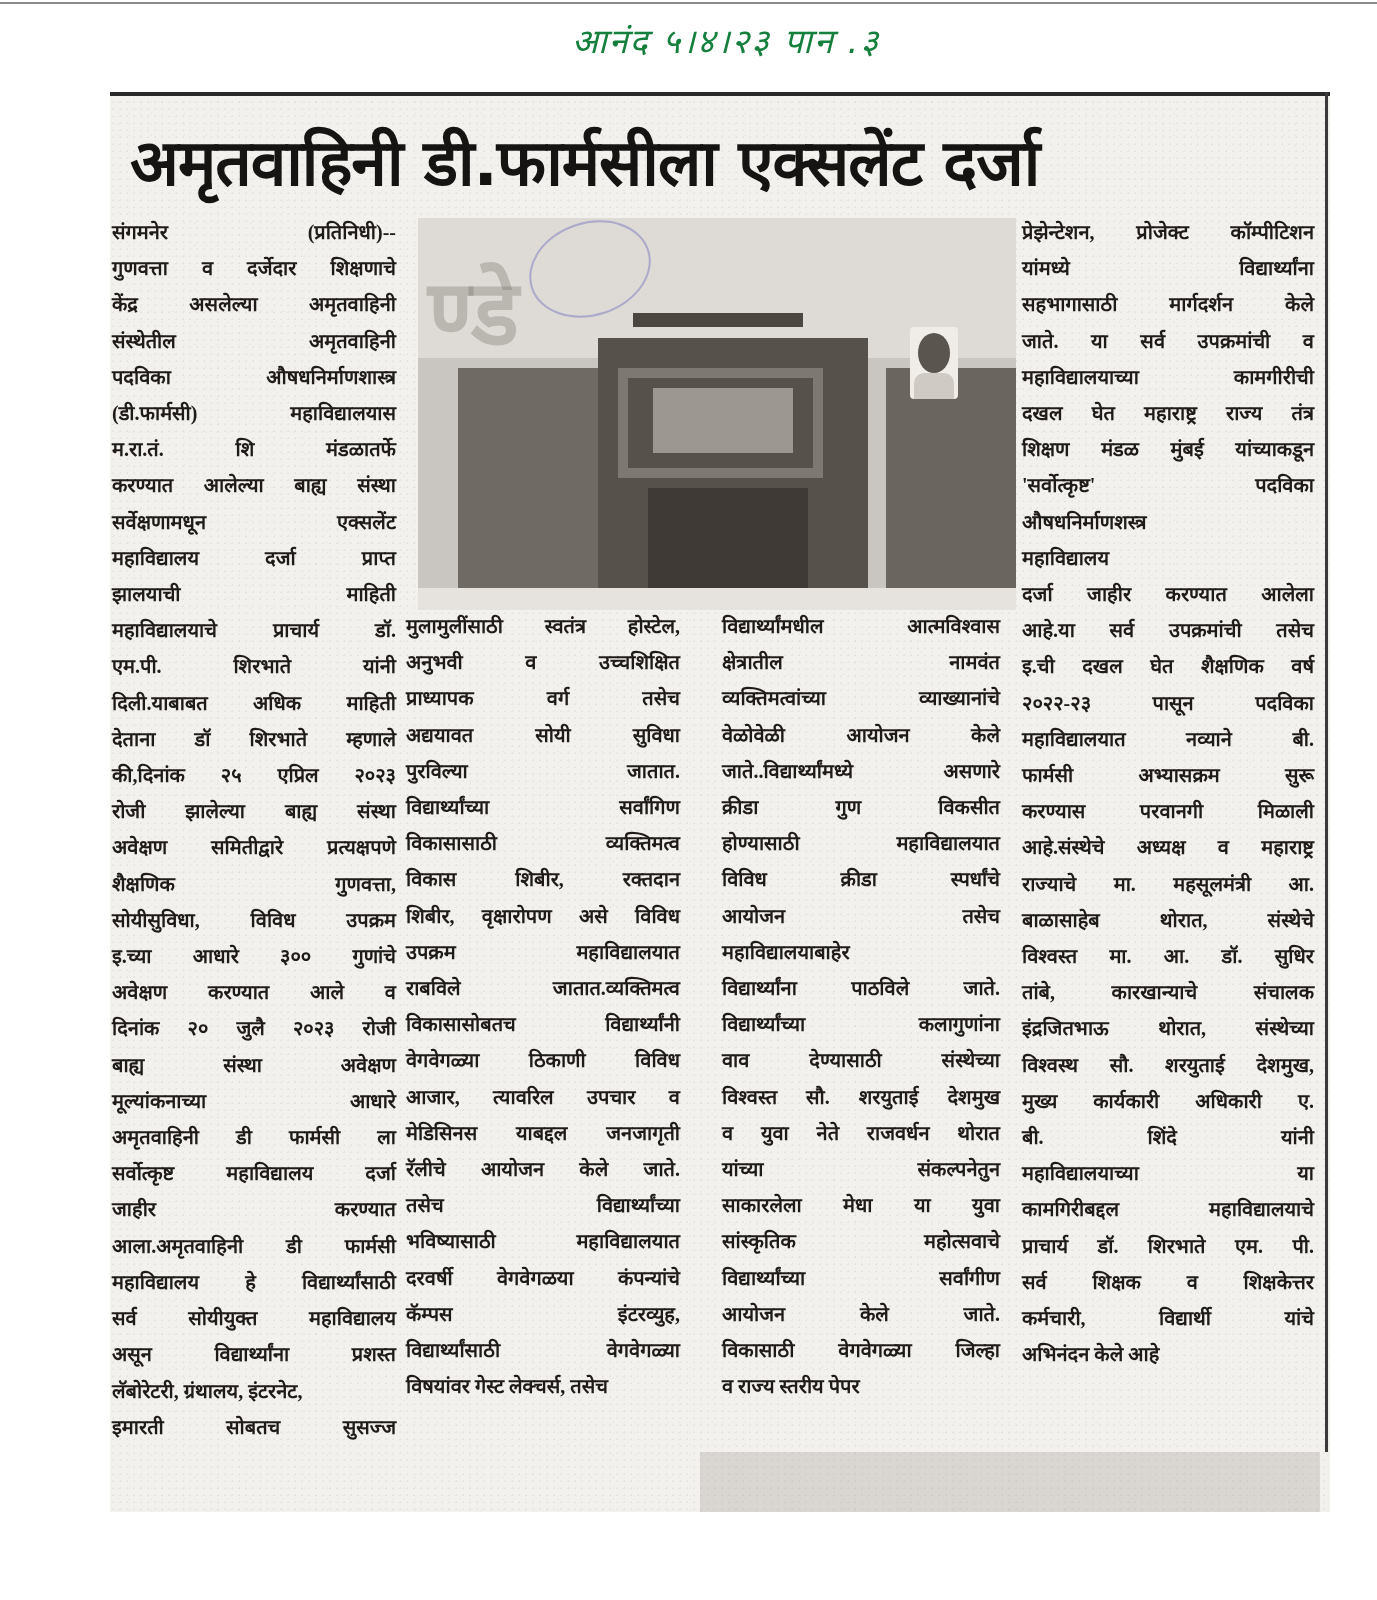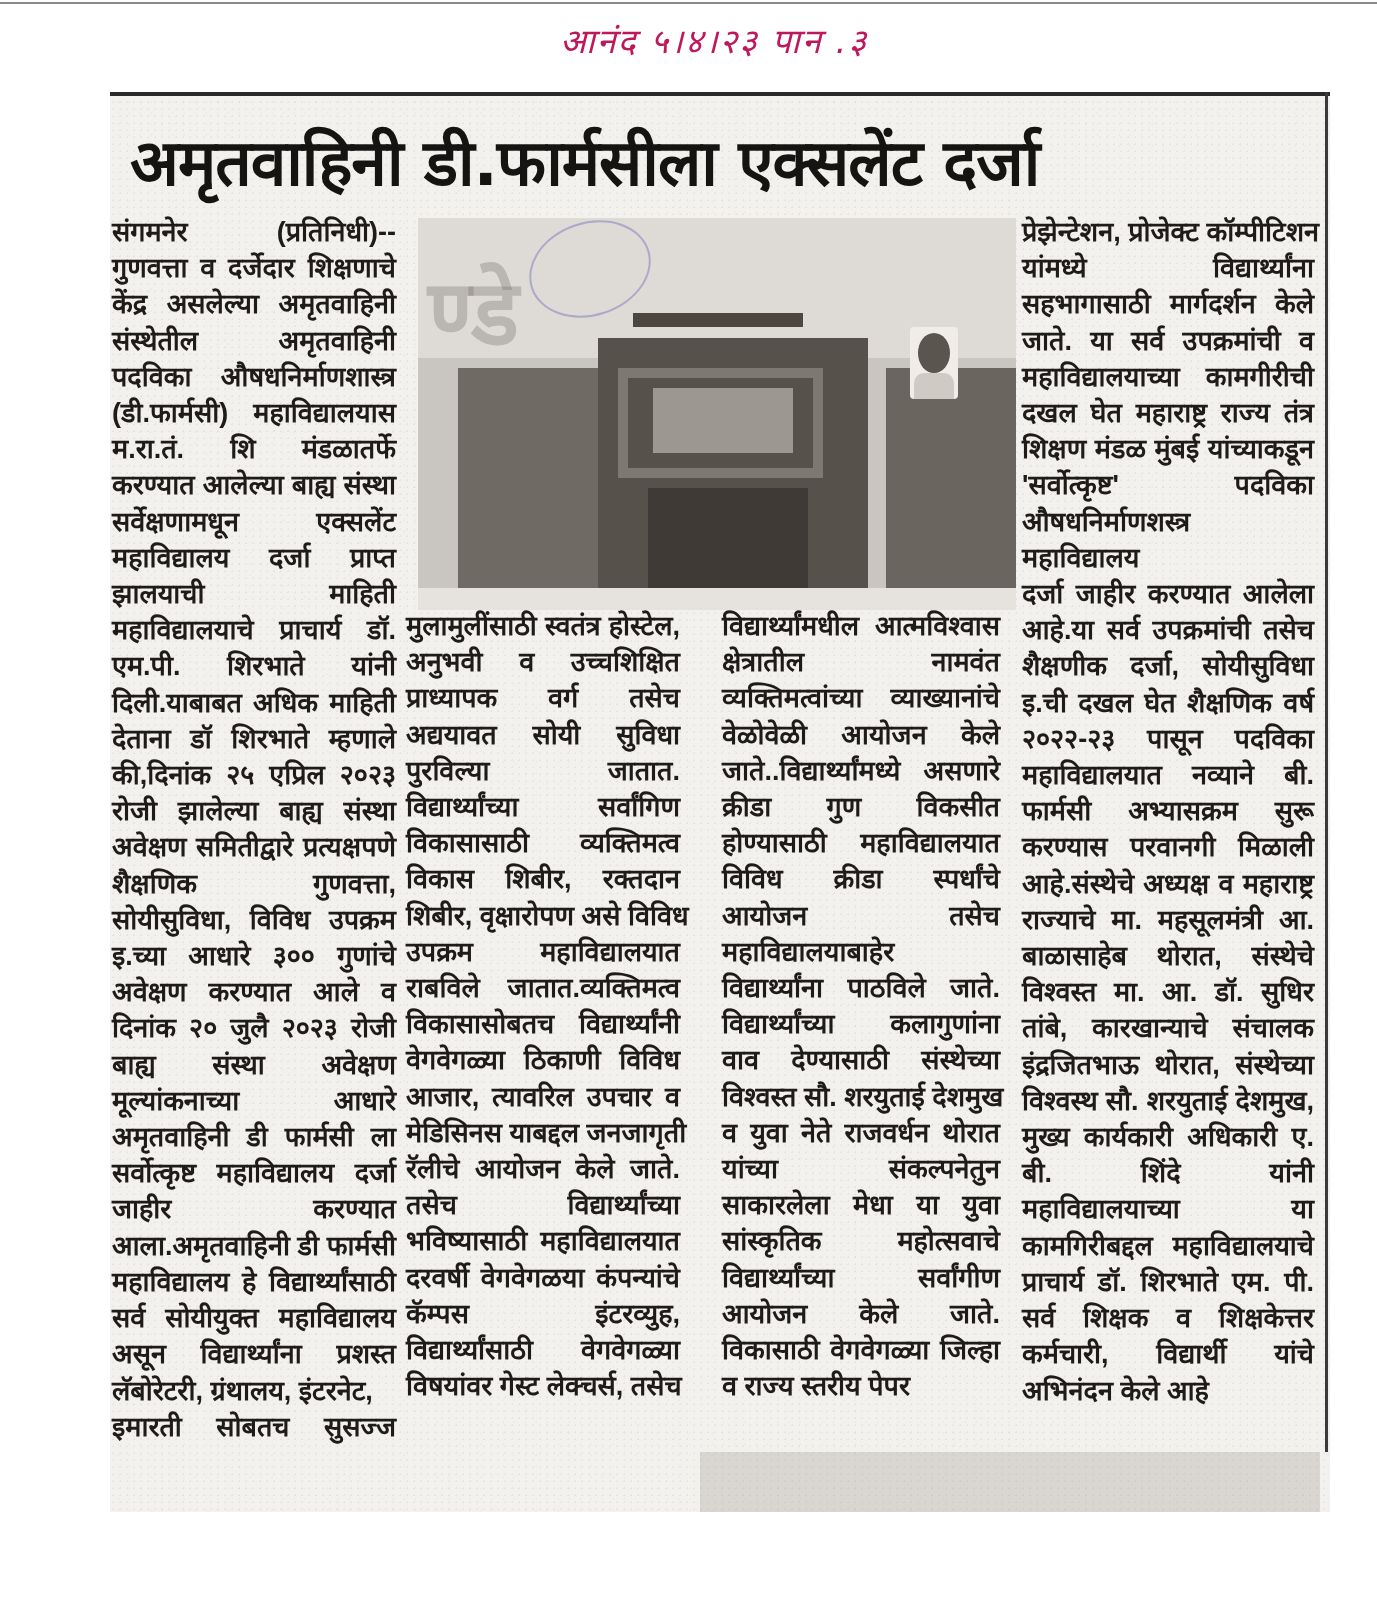--- a/index.html
+++ b/index.html
@@ -2,43 +2,43 @@
 <html><head>
 <meta charset="utf-8">
 <style>
   html, body { margin:0; padding:0; }
   body {
     width:1377px; height:1600px; background:#ffffff; position:relative; overflow:hidden;
     font-family:"DejaVu Sans", sans-serif; color:#1c1a18;
   }
   .top-rule { position:absolute; left:0; top:2px; width:1377px; height:2px; background:#8a8a8a; }
   .handnote {
-    position:absolute; left:560px; top:14px; width:460px; height:54px;
+    position:absolute; left:572px; top:14px; width:460px; height:54px;
     font-family:"DejaVu Sans", sans-serif; font-size:34px; line-height:54px;
-    color:#be185d; letter-spacing:2px; font-style:italic;
+    color:#15803d; letter-spacing:2px; font-style:italic;
   }
   .clip {
     position:absolute; left:110px; top:92px; width:1220px; height:1420px;
     background:#f3f1ee;
     background-image:
       radial-gradient(rgba(120,110,100,0.10) 1px, transparent 1px),
       radial-gradient(rgba(160,150,140,0.08) 1px, transparent 1px);
     background-size:7px 7px, 11px 11px;
     background-position:0 0, 3px 5px;
   }
   .clip-top-rule { position:absolute; left:0; top:0; width:100%; height:4px; background:#2a2a2a; }
   .clip-right-rule { position:absolute; right:2px; top:0; width:3px; height:1360px; background:#3a3a3a; }
   .headline {
     position:absolute; left:20px; top:16px; width:1200px; height:110px;
     font-family:"DejaVu Sans", sans-serif; font-weight:bold; font-size:64px; line-height:110px;
     color:#161412; letter-spacing:-1px; white-space:nowrap;
   }
   .col {
-    position:absolute; font-family:Liberation Sans, sans-serif; font-weight:bold;
-    font-size:27px; line-height:36.2px; color:#1e1b18; text-align:justify;
+    position:absolute; font-family:Liberation Serif, serif; font-weight:bold;
+    font-size:20px; line-height:36.2px; color:#1e1b18; text-align:justify;
   }
   .col .ln { display:block; white-space:nowrap; text-align-last:justify; text-align:justify; }
   .col .ln.last { text-align-last:left; }
   .col1 { left:2px; top:122px; width:284px; }
   .col2 { left:296px; top:516px; width:274px; }
   .col3 { left:612px; top:516px; width:278px; }
   .col4 { left:912px; top:122px; width:292px; }
   .photo {
     position:absolute; left:308px; top:126px; width:598px; height:392px;
     background:#c9c5c0; overflow:hidden;
@@ -186,21 +186,20 @@
       <span class="ln">सहभागासाठी मार्गदर्शन केले</span>
       <span class="ln">जाते. या सर्व उपक्रमांची व</span>
       <span class="ln">महाविद्यालयाच्या कामगीरीची</span>
       <span class="ln">दखल घेत महाराष्ट्र राज्य तंत्र</span>
       <span class="ln">शिक्षण मंडळ मुंबई यांच्याकडून</span>
       <span class="ln">'सर्वोत्कृष्ट' पदविका</span>
       <span class="ln">औषधनिर्माणशस्त्र</span>
       <span class="ln">महाविद्यालय</span>
       <span class="ln">दर्जा जाहीर करण्यात आलेला</span>
       <span class="ln">आहे.या सर्व उपक्रमांची तसेच</span>
-      <span class="ln">शैक्षणीक दर्जा, सोयीसुविधा</span>
       <span class="ln">इ.ची दखल घेत शैक्षणिक वर्ष</span>
       <span class="ln">२०२२-२३ पासून पदविका</span>
       <span class="ln">महाविद्यालयात नव्याने बी.</span>
       <span class="ln">फार्मसी अभ्यासक्रम सुरू</span>
       <span class="ln">करण्यास परवानगी मिळाली</span>
       <span class="ln">आहे.संस्थेचे अध्यक्ष व महाराष्ट्र</span>
       <span class="ln">राज्याचे मा. महसूलमंत्री आ.</span>
       <span class="ln">बाळासाहेब थोरात, संस्थेचे</span>
       <span class="ln">विश्वस्त मा. आ. डॉ. सुधिर</span>
       <span class="ln">तांबे, कारखान्याचे संचालक</span>

